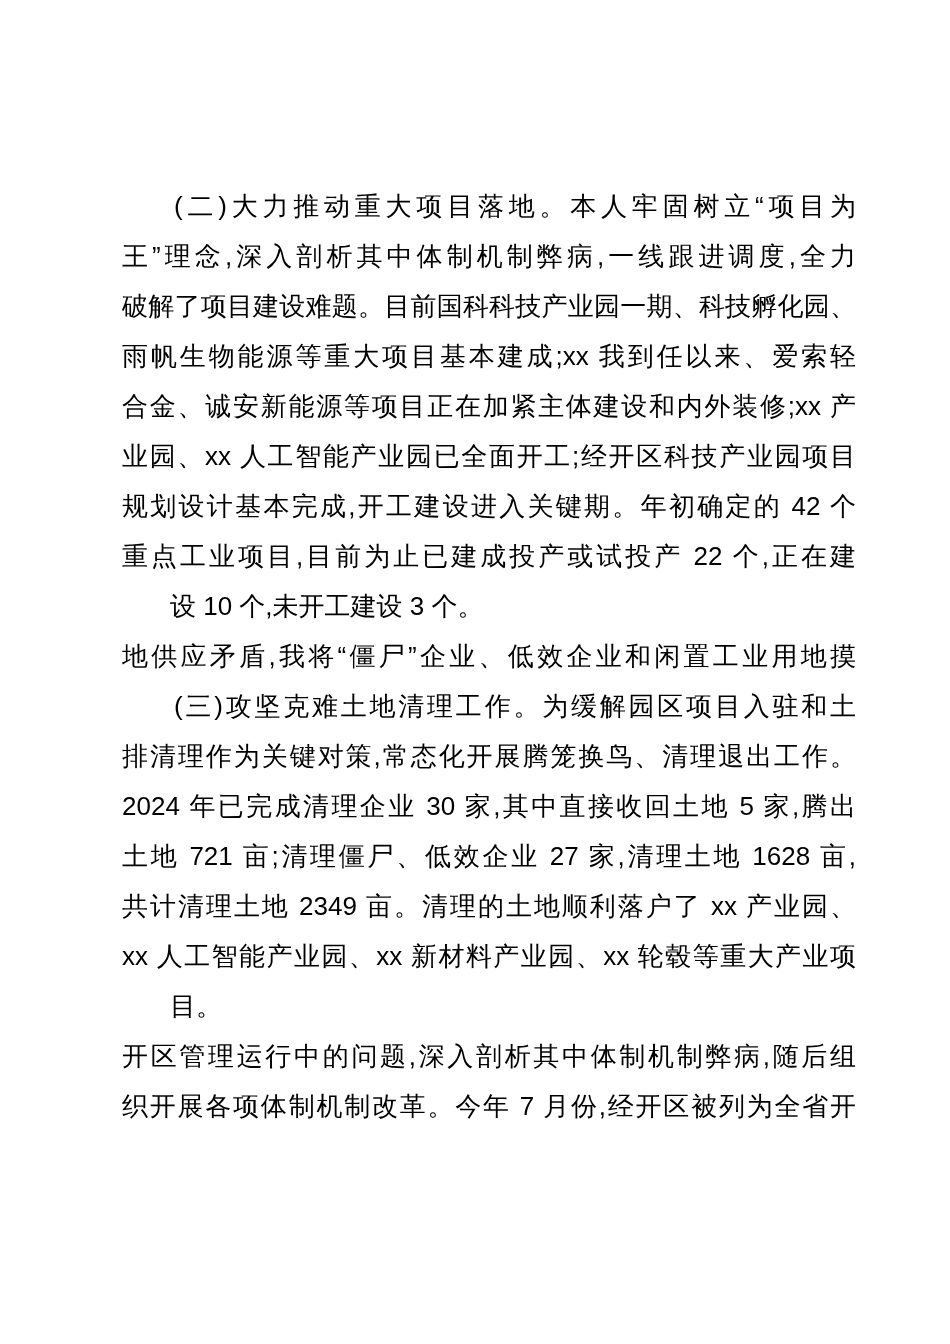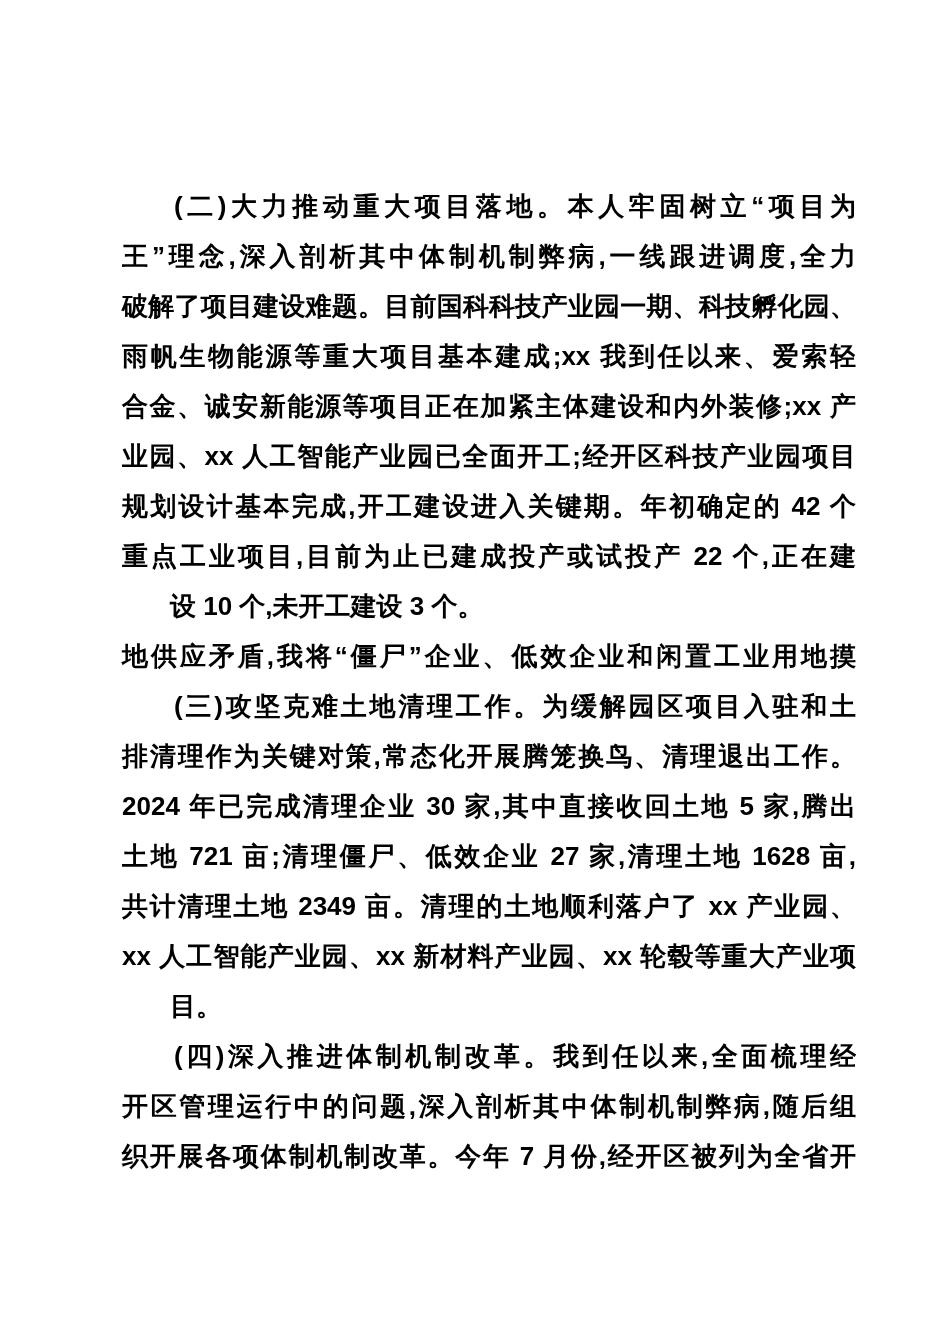--- a/index.html
+++ b/index.html
@@ -44,21 +44,21 @@
     text-indent: 52px; 
   }
   .para-line.no-justify {
     text-align-last: left; 
     margin-left: 48px;
   }
 </style>
 </head>
 <body>
 
-<div class="page" style="background: rgb(255, 255, 255); color: rgb(0, 0, 0); font-weight: bold;">
+<div class="page" style="background: rgb(255, 255, 255); color: rgb(0, 0, 0);">
   <div class="text-block">
       <div class="paragraph">
         <div class="para-line first-line">(二)大力推动重大项目落地。本人牢固树立“项目为</div>
         <div class="para-line">王”理念,深入剖析其中体制机制弊病,一线跟进调度,全力</div>
         <div class="para-line">破解了项目建设难题。目前国科科技产业园一期、科技孵化园、</div>
         <div class="para-line">雨帆生物能源等重大项目基本建成;xx 我到任以来、爱索轻</div>
         <div class="para-line">合金、诚安新能源等项目正在加紧主体建设和内外装修;xx 产</div>
         <div class="para-line">业园、xx 人工智能产业园已全面开工;经开区科技产业园项目</div>
         <div class="para-line">规划设计基本完成,开工建设进入关键期。年初确定的 42 个</div>
         <div class="para-line">重点工业项目,目前为止已建成投产或试投产 22 个,正在建</div>
@@ -68,18 +68,17 @@
         <div class="para-line">地供应矛盾,我将“僵尸”企业、低效企业和闲置工业用地摸</div>
         <div class="para-line first-line">(三)攻坚克难土地清理工作。为缓解园区项目入驻和土</div>
         <div class="para-line">排清理作为关键对策,常态化开展腾笼换鸟、清理退出工作。</div>
         <div class="para-line">2024 年已完成清理企业 30 家,其中直接收回土地 5 家,腾出</div>
         <div class="para-line">土地 721 亩;清理僵尸、低效企业 27 家,清理土地 1628 亩,</div>
         <div class="para-line">共计清理土地 2349 亩。清理的土地顺利落户了 xx 产业园、</div>
         <div class="para-line">xx 人工智能产业园、xx 新材料产业园、xx 轮毂等重大产业项</div>
         <div class="para-line no-justify">目。</div>
       </div>
       <div class="paragraph">
-        <div class="para-line first-line">(四)深入推进体制机制改革。我到任以来,全面梳理经</div>
         <div class="para-line">开区管理运行中的问题,深入剖析其中体制机制弊病,随后组</div>
         <div class="para-line">织开展各项体制机制改革。今年 7 月份,经开区被列为全省开</div>
       </div>
     </div>
 </div>
 
 </body></html>

